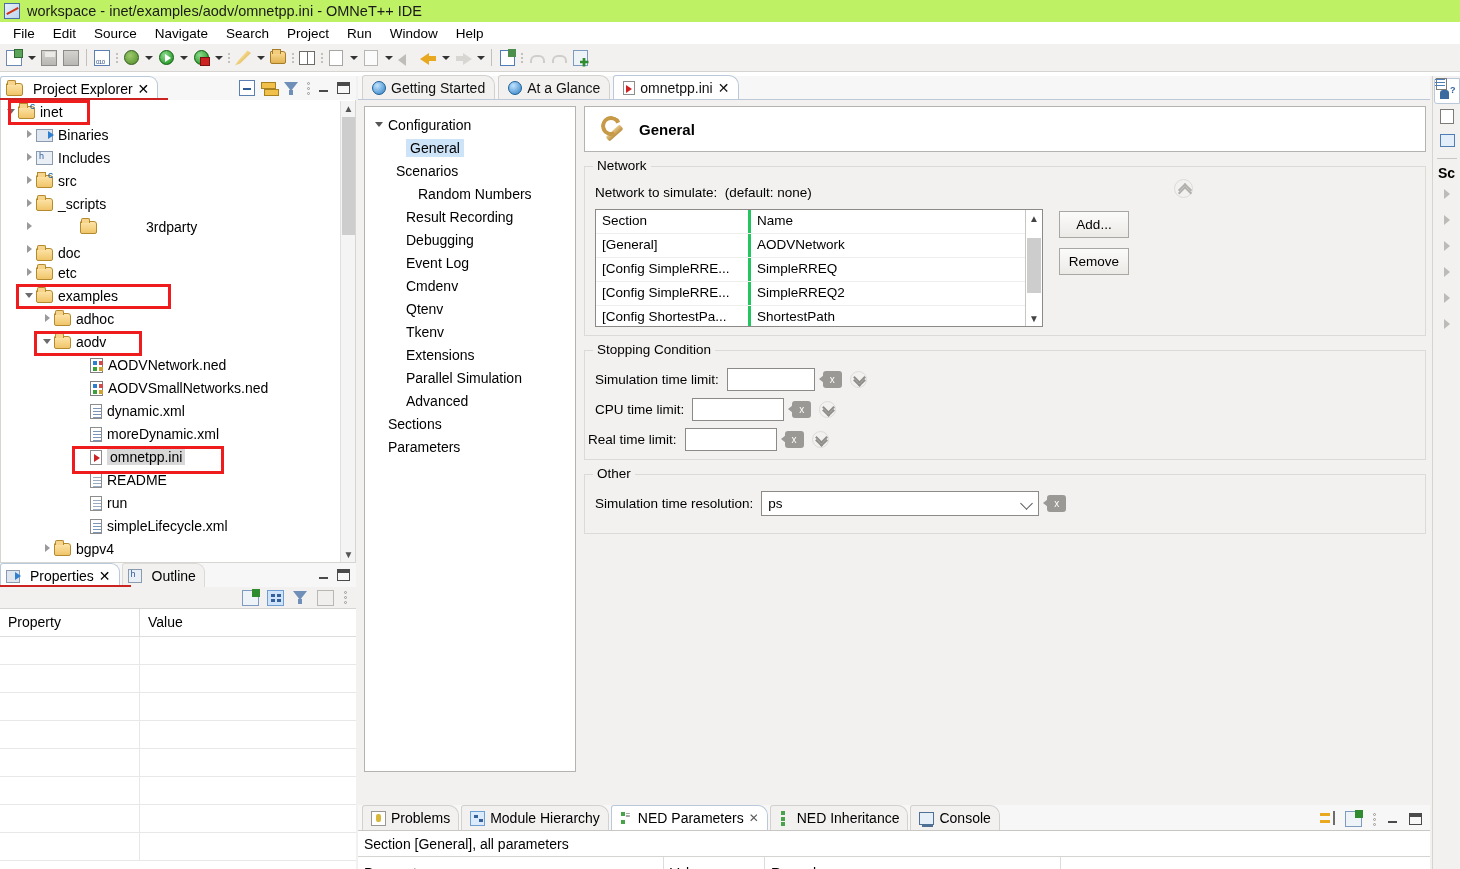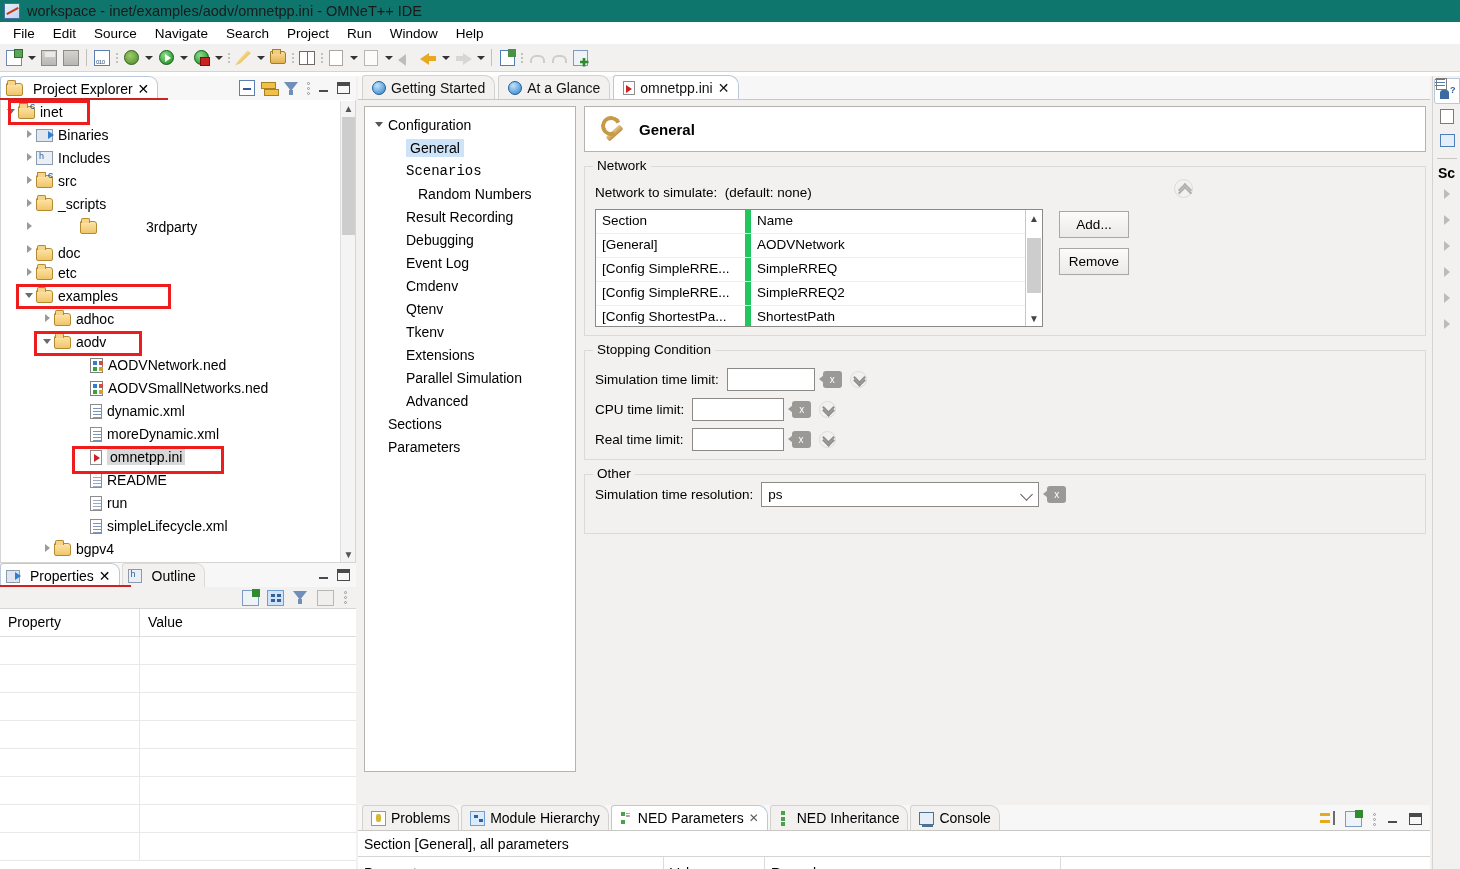--- a/index.html
+++ b/index.html
@@ -10,21 +10,21 @@
     background: #ffffff;
     font-family: "Liberation Sans", sans-serif;
     font-size: 13px;
     color: #000;
   }
   .app { position: relative; width: 1460px; height: 869px; }
 
   
   .titlebar {
     height: 22px; display: flex; align-items: center;
-    padding-left: 4px; background: #0f766e;
+    padding-left: 4px; background: #bef264;
     font-size: 14.5px; color: #1a1a1a;
   }
   .titlebar .tb-icon {
     width: 16px; height: 16px; margin-right: 7px; position: relative;
     border: 1px solid #4a6fa5; background: linear-gradient(135deg,#e8f0fa,#bcd3ee);
   }
   .titlebar .tb-icon:after {
     content:""; position:absolute; left:1px; top:6px; width:13px; height:2px;
     background:#cc3311; transform: rotate(-28deg);
   }
@@ -221,21 +221,21 @@
   .collapse-btn { position:absolute; right:232px; top:12px; width:19px;height:19px;border-radius:50%;
                   border:1px solid #dddbd8; display:flex;align-items:center;justify-content:center;}
   .chev2up { width:10px;height:10px;position:relative;}
   .chev2up:before,.chev2up:after{content:"";position:absolute;left:1px;width:8px;height:8px;
     border-left:2px solid #b2b0ad;border-top:2px solid #b2b0ad;transform:rotate(45deg);}
   .chev2up:before{top:1px;} .chev2up:after{top:4px;}
 
   .nettable { position:absolute; left:10px; top:42px; width:448px; height:118px;
               background:#fff; border:1px solid #8c8a87; overflow:hidden; }
   .nt-row { display:flex; height:24px; font-size:13.5px; border-bottom:1px solid #eeeeee;}
-  .nt-row .c1 { width:155px; padding:3px 6px; overflow:hidden; white-space:nowrap; border-right:6px solid #22c55e;}
+  .nt-row .c1 { width:155px; padding:3px 6px; overflow:hidden; white-space:nowrap; border-right:3px solid #22c55e;}
   .nt-row .c2 { flex:1; padding:3px 6px; overflow:hidden; white-space:nowrap;}
   .nt-sb { position:absolute; right:0; top:0; width:17px; height:116px; background:#fff; border-left:1px solid #c9c7c4;}
   .nt-sb .arw { width:16px;height:16px;display:flex;align-items:center;justify-content:center;font-size:10px;color:#444;}
   .nt-sb .thumb { position:absolute; left:1px; top:28px; width:14px; height:55px; background:#cdcdcd;}
 
   .btnbox { position:absolute; left:474px; top:44px; display:flex; flex-direction:column; gap:10px;}
   .btn { width:70px; height:27px; border:1px solid #a9a7a4; background:linear-gradient(#fbfbfa,#eceae7);
          font-size:13.5px; display:flex; align-items:center; justify-content:center; font-family:"Liberation Sans",sans-serif;}
 
   .stop-grp { height:110px; }
@@ -659,21 +659,21 @@
 
         <div class="cfg-tree" id="cfg-tree">
             <div class="cfg-row" style="padding-left: 8px;">
               <span class="cw open"></span>
               <span>Configuration</span>
             </div>
             <div class="cfg-row" style="padding-left: 26px;">
               <span class="cw"></span>
               <span class="cfg-sel">General</span>
             </div>
-            <div class="cfg-row" style="padding-left: 26px; font-family: Liberation Mono, monospace;">
+            <div class="cfg-row" style="padding-left: 16px;">
               <span class="cw"></span>
               <span>Scenarios</span>
             </div>
             <div class="cfg-row" style="padding-left: 26px; gap: 12px;">
               <span class="cw"></span>
               <span>Random Numbers</span>
             </div>
             <div class="cfg-row" style="padding-left: 26px;">
               <span class="cw"></span>
               <span>Result Recording</span>
@@ -785,33 +785,33 @@
 
             <div class="fieldrow" style="left:10px; top:47px;">
               <span>CPU time limit:</span>
               <input class="tinput" style="width: 92px;" value="">
               <span class="xbtn">x</span>
               <span class="dbtn">
                   <span class="chev2dn"></span>
                 </span>
             </div>
 
-            <div class="fieldrow" style="left:10px; top:77px;">
+            <div class="fieldrow" style="left:3px; top:77px;">
               <span>Real time limit:</span>
               <input class="tinput" style="width: 92px;" value="">
               <span class="xbtn">x</span>
               <span class="dbtn">
                   <span class="chev2dn"></span>
                 </span>
             </div>
           </div>
 
           <div class="grp other-grp">
             <span class="leg">Other</span>
-            <div class="fieldrow" style="left:10px; top:7px;justify-content:center;">
+            <div class="fieldrow" style="left:10px; top:16px;justify-content:center;">
               <span>Simulation time resolution:</span>
               <div class="combo" style="width:278px;">
                 <span>ps</span>
                 <span class="carat"></span>
               </div>
               <span class="xbtn">x</span>
             </div>
           </div>
 
         </div>

